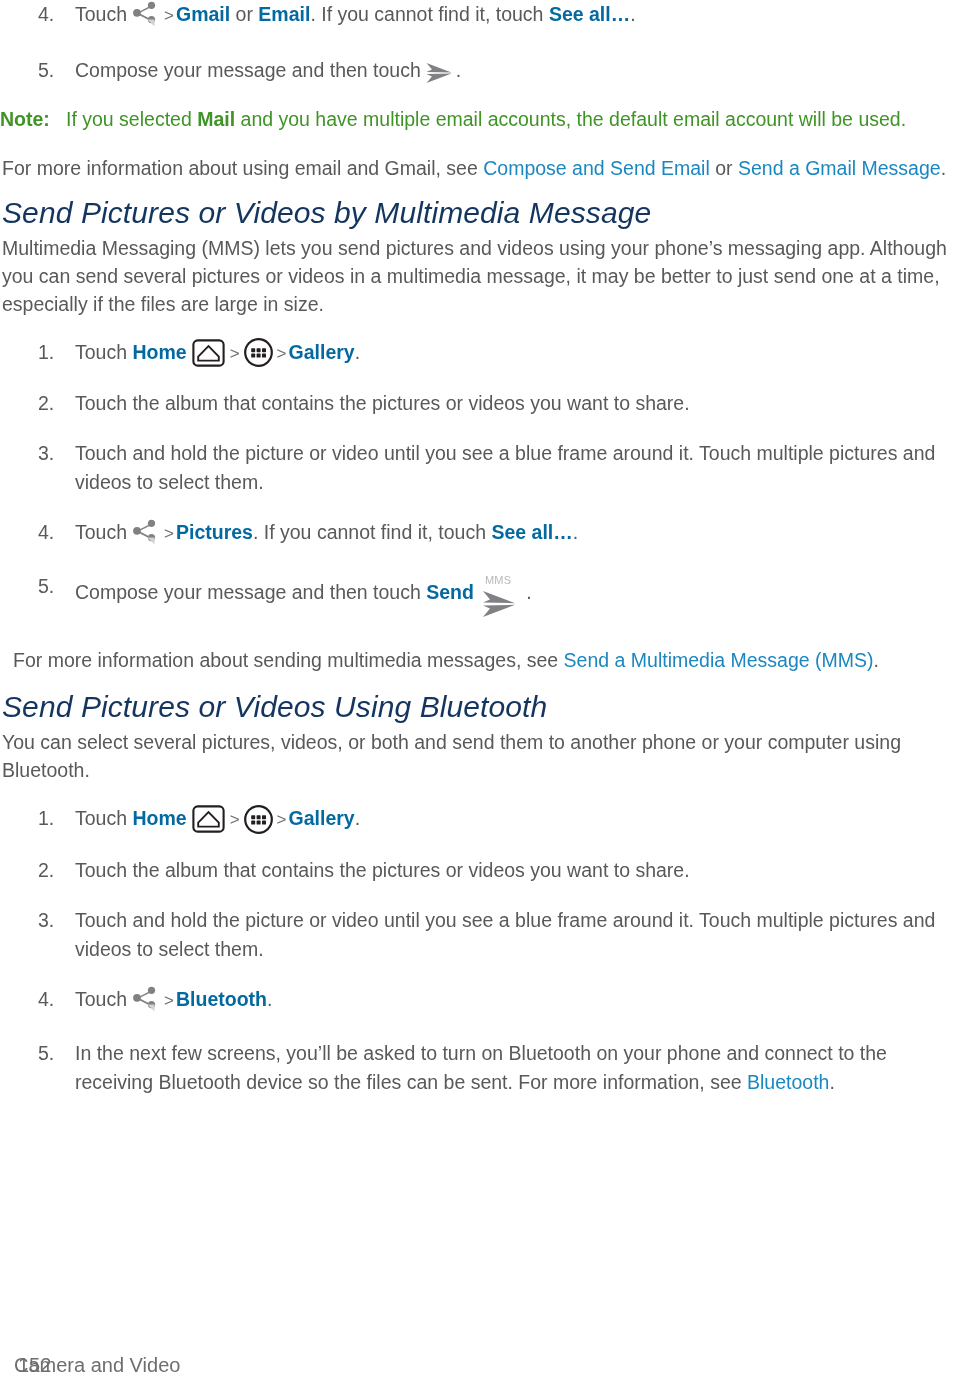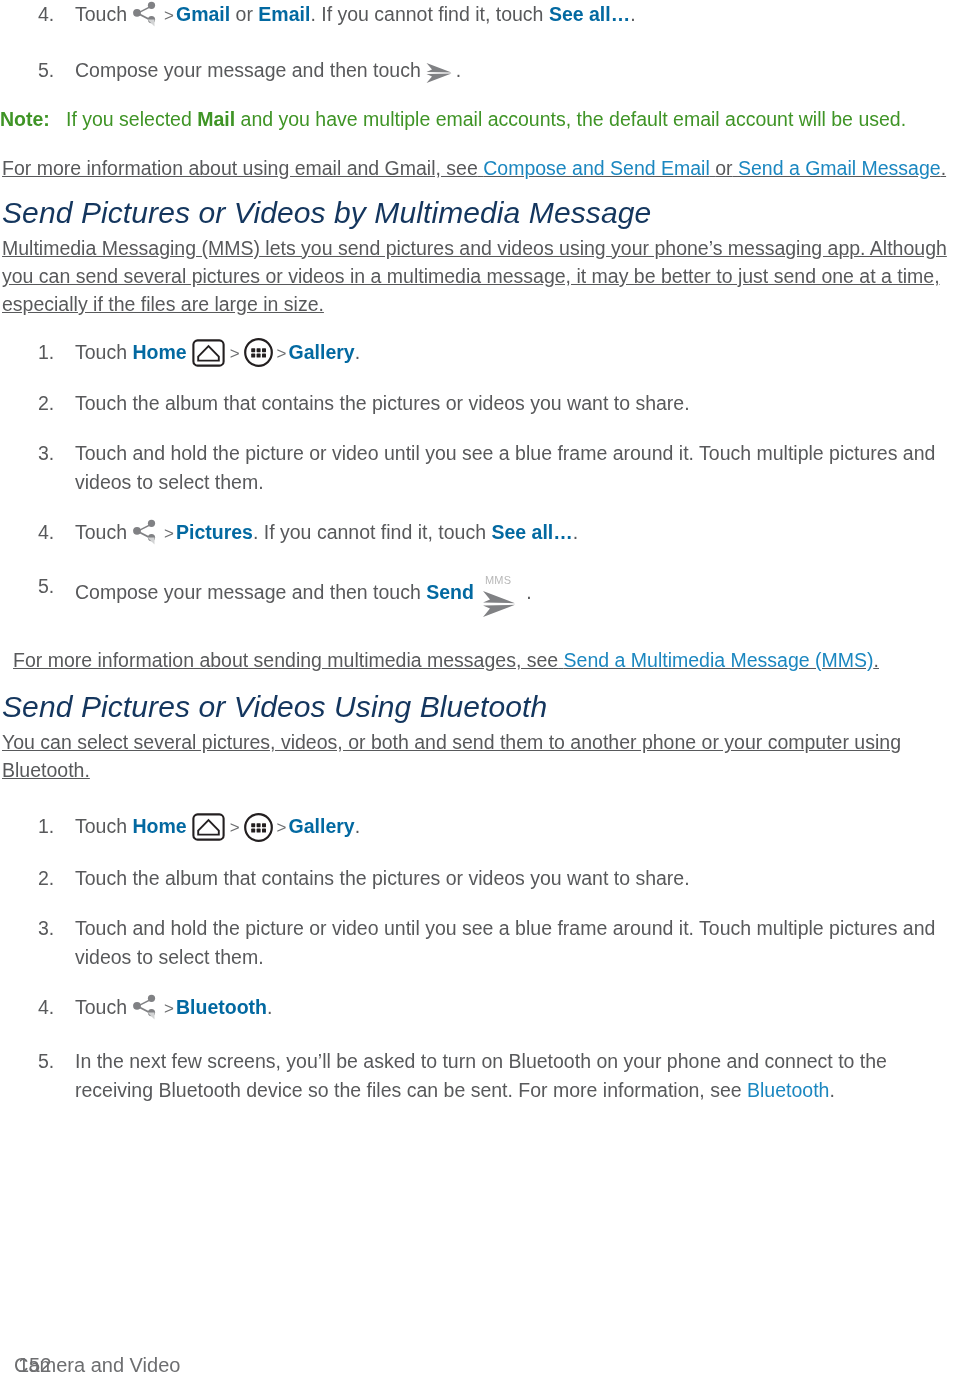--- a/index.html
+++ b/index.html
@@ -29,21 +29,20 @@
   .body-text {
     font-size: 19.5px;
     line-height: 28px;
     color: #58595b;
     margin: 0;
     padding: 0 6px 0 2px;
   }
 
   .para {
     margin: 0 0 4px 0;
-    text-decoration: underline;
   }
 
   
   .steps {
     margin: 0;
     padding: 0;
     list-style: none;
   }
   .step {
     position: relative;
@@ -325,21 +324,21 @@
     </li>
   </ol>
 
   <p class="body-text para" style="margin-bottom:14px;padding-left:13px;">
     <span>For more information about sending multimedia messages, see</span>
     <a class="xref" href="#">Send a Multimedia Message (MMS)</a><span>.</span>
   </p>
 
   <h2 class="section-heading">Send Pictures or Videos Using Bluetooth</h2>
 
-  <p class="body-text para" style="margin-bottom:28px;">You can select several pictures, videos, or both and send them to another phone or your computer using Bluetooth.</p>
+  <p class="body-text para" style="margin-bottom:20px;">You can select several pictures, videos, or both and send them to another phone or your computer using Bluetooth.</p>
 
   <ol class="steps">
     <li class="step">
       <span class="num">1.</span>
       <span>Touch</span>
       <b>Home</b><span class="icon icon-home">
             <svg width="33" height="28" viewBox="0 0 33 28">
               <rect x="1.4" y="1.4" width="30.2" height="25.2" rx="4.2" ry="4.2" fill="none" stroke="#231f20" stroke-width="2.1"></rect>
               <path d="M6.2 17.6 L16.5 7.2 L26.8 17.6 L26.8 21.6 L6.2 21.6 Z" fill="none" stroke="#231f20" stroke-width="1.9" stroke-linejoin="miter"></path>
             </svg>

